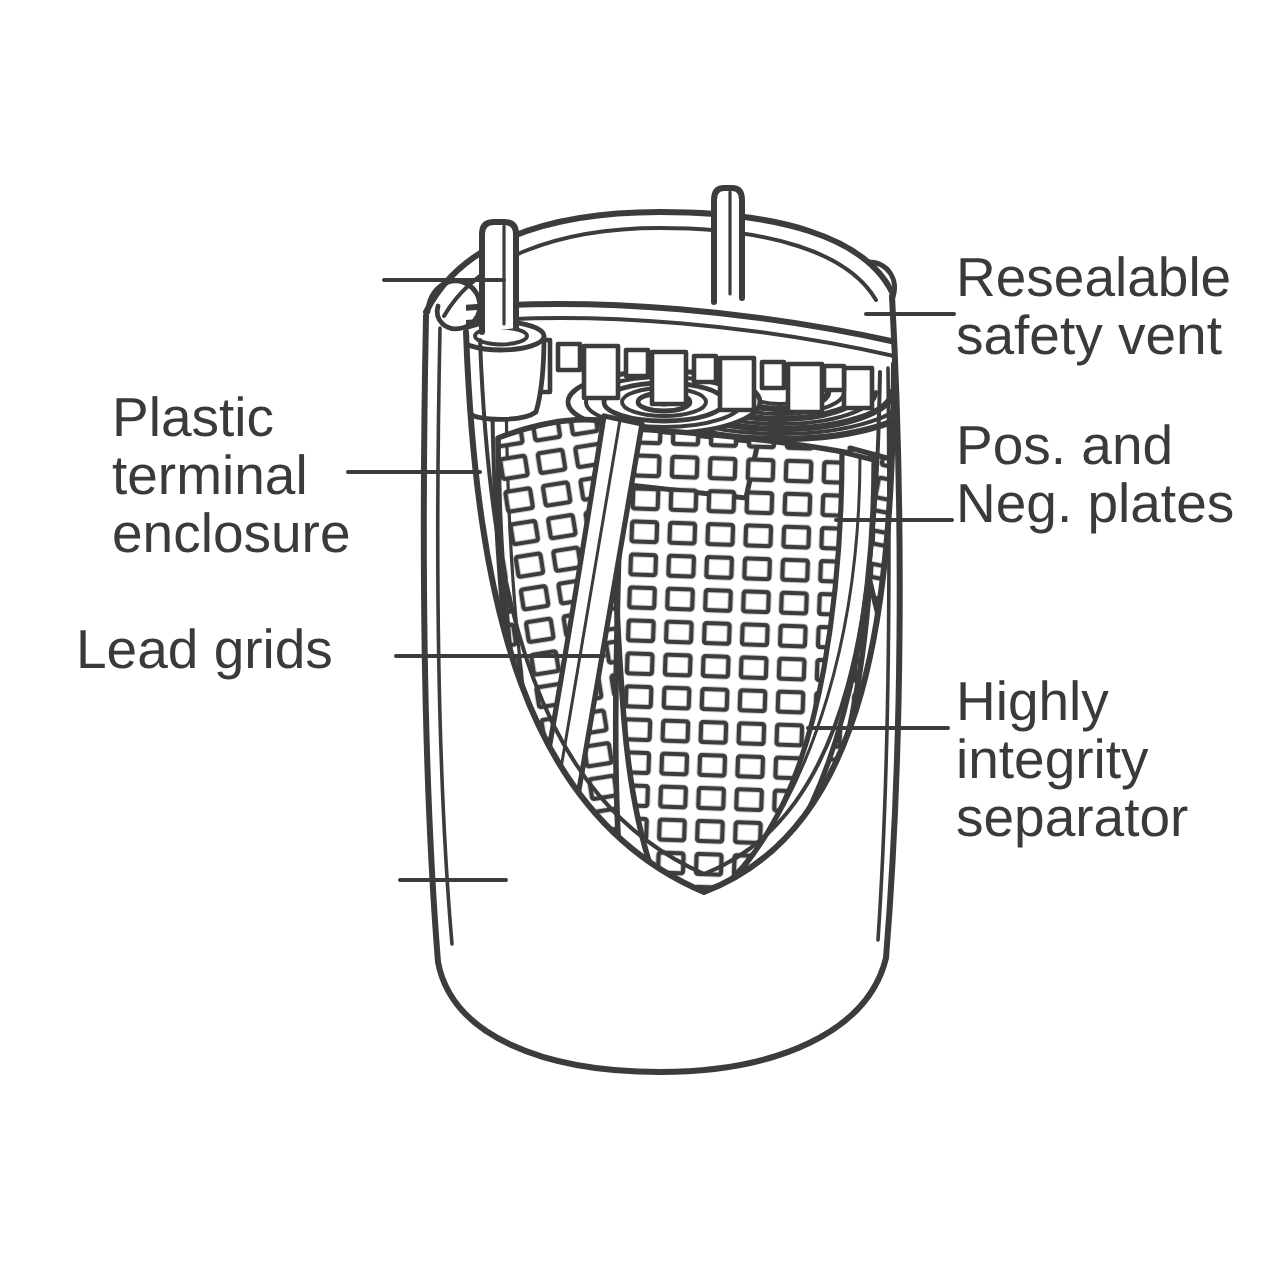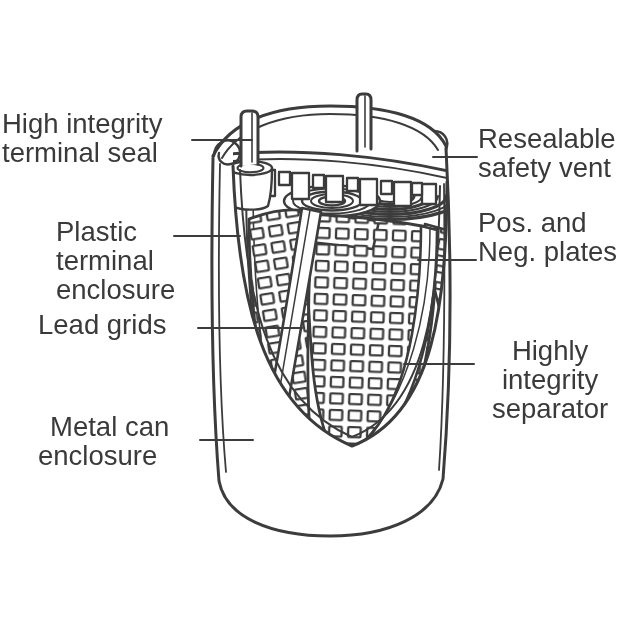--- a/index.html
+++ b/index.html
@@ -142,49 +142,41 @@
         <path d="M174,236 L240,236"></path>
         <path d="M198,328 L302,328"></path>
         <path d="M200,440 L253,440"></path>
         <path d="M433,157 L477,157"></path>
         <path d="M418,260 L476,260"></path>
         <path d="M404,364 L474,364"></path>
       </g>
     </g>
   </svg>
 
-  <div class="label" style="left:2px;top:109px;">
-    <div>High integrity</div>
-    <div>terminal seal</div>
-  </div>
 
-  <div class="label" style="left:56px;top:194px;margin-top:23px;">
+  <div class="label" style="left:56px;top:194px;">
     <div>Plastic</div>
     <div>terminal</div>
     <div>enclosure</div>
   </div>
 
   <div class="label" style="left:38px;top:310px;">
     <div>Lead grids</div>
   </div>
 
-  <div class="label" style="left:38px;top:412px;">
-    <div class="ind">Metal can</div>
-    <div>enclosure</div>
-  </div>
 
   <div class="label" style="left:478px;top:124px;">
     <div>Resealable</div>
     <div>safety vent</div>
   </div>
 
   <div class="label" style="left:478px;top:208px;">
     <div>Pos. and</div>
     <div>Neg. plates</div>
   </div>
 
-  <div class="label" style="left:492px;top:336px;text-align:center;">
+  <div class="label" style="left:478px;top:336px;">
     <div>Highly</div>
     <div>integrity</div>
     <div>separator</div>
   </div>
 
 </div>
 
 </body></html>

